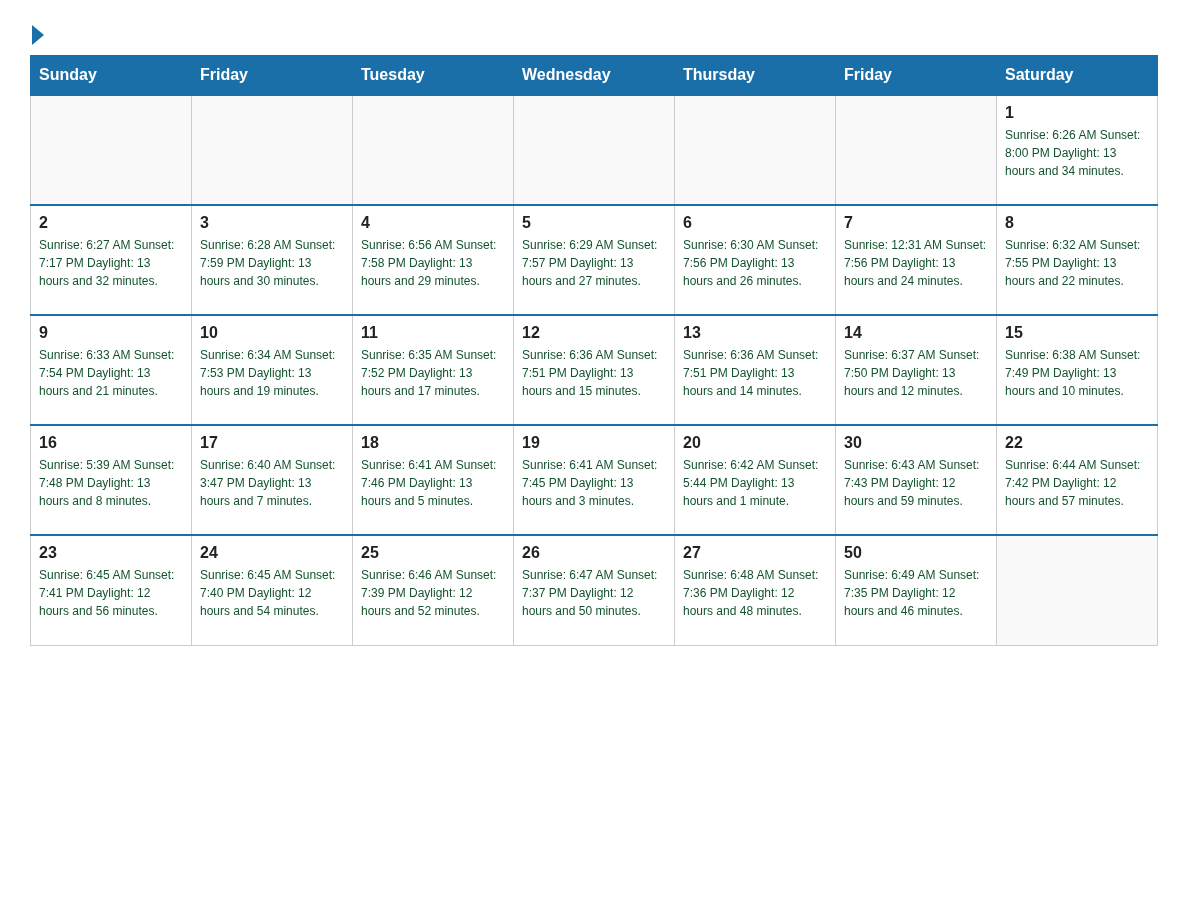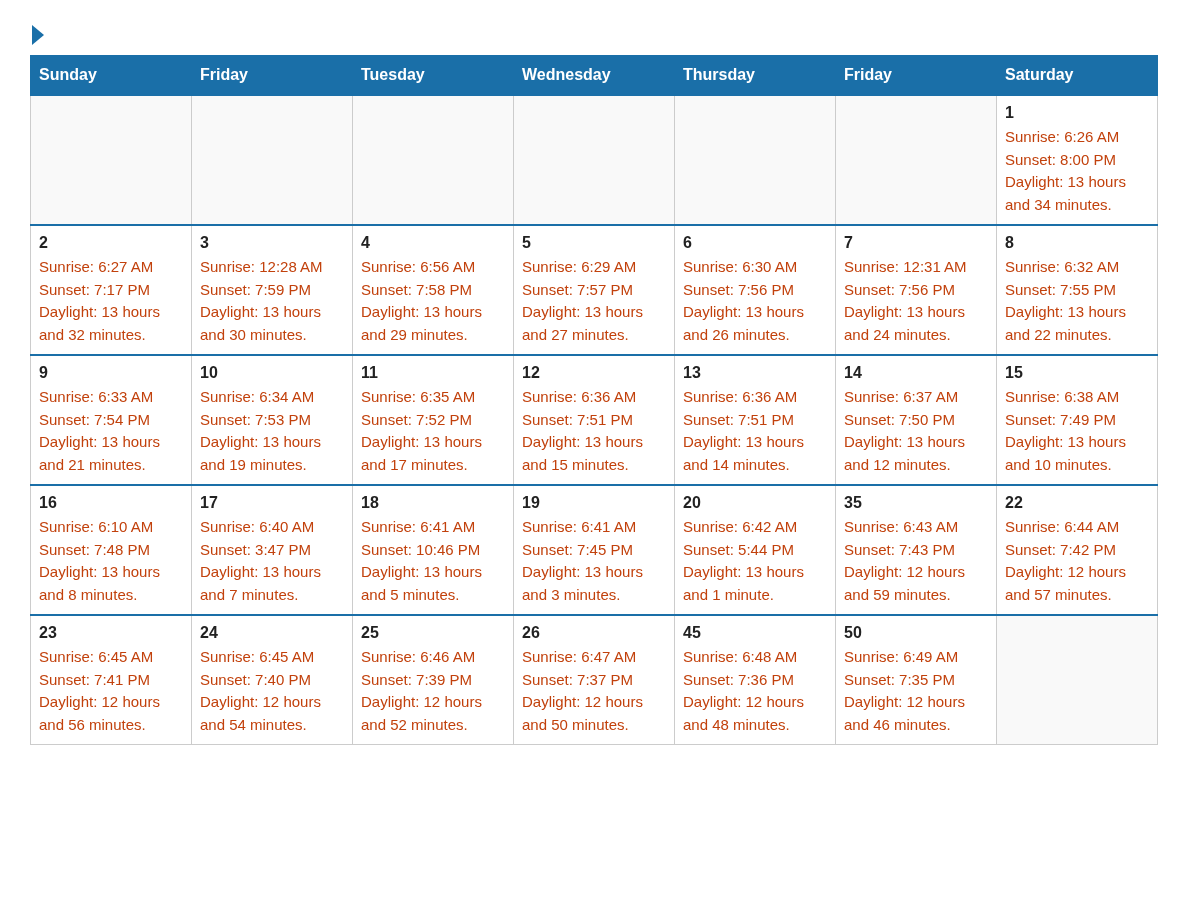--- a/index.html
+++ b/index.html
@@ -83,23 +83,23 @@
       border-top: 2px solid #1a6fa8;
     }
     .day-number {
       font-size: 16px;
       font-weight: bold;
       color: #222;
       display: block;
       margin-bottom: 4px;
     }
     .day-info {
-      font-size: 15px;
+      font-size: 12px;
       line-height: 1.5;
-      color: #c2410c;
+      color: #14532d;
     }
     .empty-cell {
       background: #f9f9f9;
     }
   </style>
 </head>
 <body>
 
 <div class="header">
   <div class="logo">
@@ -144,21 +144,21 @@
       </tr>
       <tr>
         <td>
           <span class="day-number">2</span>
           <div class="day-info">Sunrise: 6:27 AM
 Sunset: 7:17 PM
 Daylight: 13 hours and 32 minutes.</div>
         </td>
         <td>
           <span class="day-number">3</span>
-          <div class="day-info">Sunrise: 12:28 AM
+          <div class="day-info">Sunrise: 6:28 AM
 Sunset: 7:59 PM
 Daylight: 13 hours and 30 minutes.</div>
         </td>
         <td>
           <span class="day-number">4</span>
           <div class="day-info">Sunrise: 6:56 AM
 Sunset: 7:58 PM
 Daylight: 13 hours and 29 minutes.</div>
         </td>
         <td>
@@ -226,50 +226,50 @@
         <td>
           <span class="day-number">15</span>
           <div class="day-info">Sunrise: 6:38 AM
 Sunset: 7:49 PM
 Daylight: 13 hours and 10 minutes.</div>
         </td>
       </tr>
       <tr>
         <td>
           <span class="day-number">16</span>
-          <div class="day-info">Sunrise: 6:10 AM
+          <div class="day-info">Sunrise: 5:39 AM
 Sunset: 7:48 PM
 Daylight: 13 hours and 8 minutes.</div>
         </td>
         <td>
           <span class="day-number">17</span>
           <div class="day-info">Sunrise: 6:40 AM
 Sunset: 3:47 PM
 Daylight: 13 hours and 7 minutes.</div>
         </td>
         <td>
           <span class="day-number">18</span>
           <div class="day-info">Sunrise: 6:41 AM
-Sunset: 10:46 PM
+Sunset: 7:46 PM
 Daylight: 13 hours and 5 minutes.</div>
         </td>
         <td>
           <span class="day-number">19</span>
           <div class="day-info">Sunrise: 6:41 AM
 Sunset: 7:45 PM
 Daylight: 13 hours and 3 minutes.</div>
         </td>
         <td>
           <span class="day-number">20</span>
           <div class="day-info">Sunrise: 6:42 AM
 Sunset: 5:44 PM
 Daylight: 13 hours and 1 minute.</div>
         </td>
         <td>
-          <span class="day-number">35</span>
+          <span class="day-number">30</span>
           <div class="day-info">Sunrise: 6:43 AM
 Sunset: 7:43 PM
 Daylight: 12 hours and 59 minutes.</div>
         </td>
         <td>
           <span class="day-number">22</span>
           <div class="day-info">Sunrise: 6:44 AM
 Sunset: 7:42 PM
 Daylight: 12 hours and 57 minutes.</div>
         </td>
@@ -293,21 +293,21 @@
 Sunset: 7:39 PM
 Daylight: 12 hours and 52 minutes.</div>
         </td>
         <td>
           <span class="day-number">26</span>
           <div class="day-info">Sunrise: 6:47 AM
 Sunset: 7:37 PM
 Daylight: 12 hours and 50 minutes.</div>
         </td>
         <td>
-          <span class="day-number">45</span>
+          <span class="day-number">27</span>
           <div class="day-info">Sunrise: 6:48 AM
 Sunset: 7:36 PM
 Daylight: 12 hours and 48 minutes.</div>
         </td>
         <td>
           <span class="day-number">50</span>
           <div class="day-info">Sunrise: 6:49 AM
 Sunset: 7:35 PM
 Daylight: 12 hours and 46 minutes.</div>
         </td>

